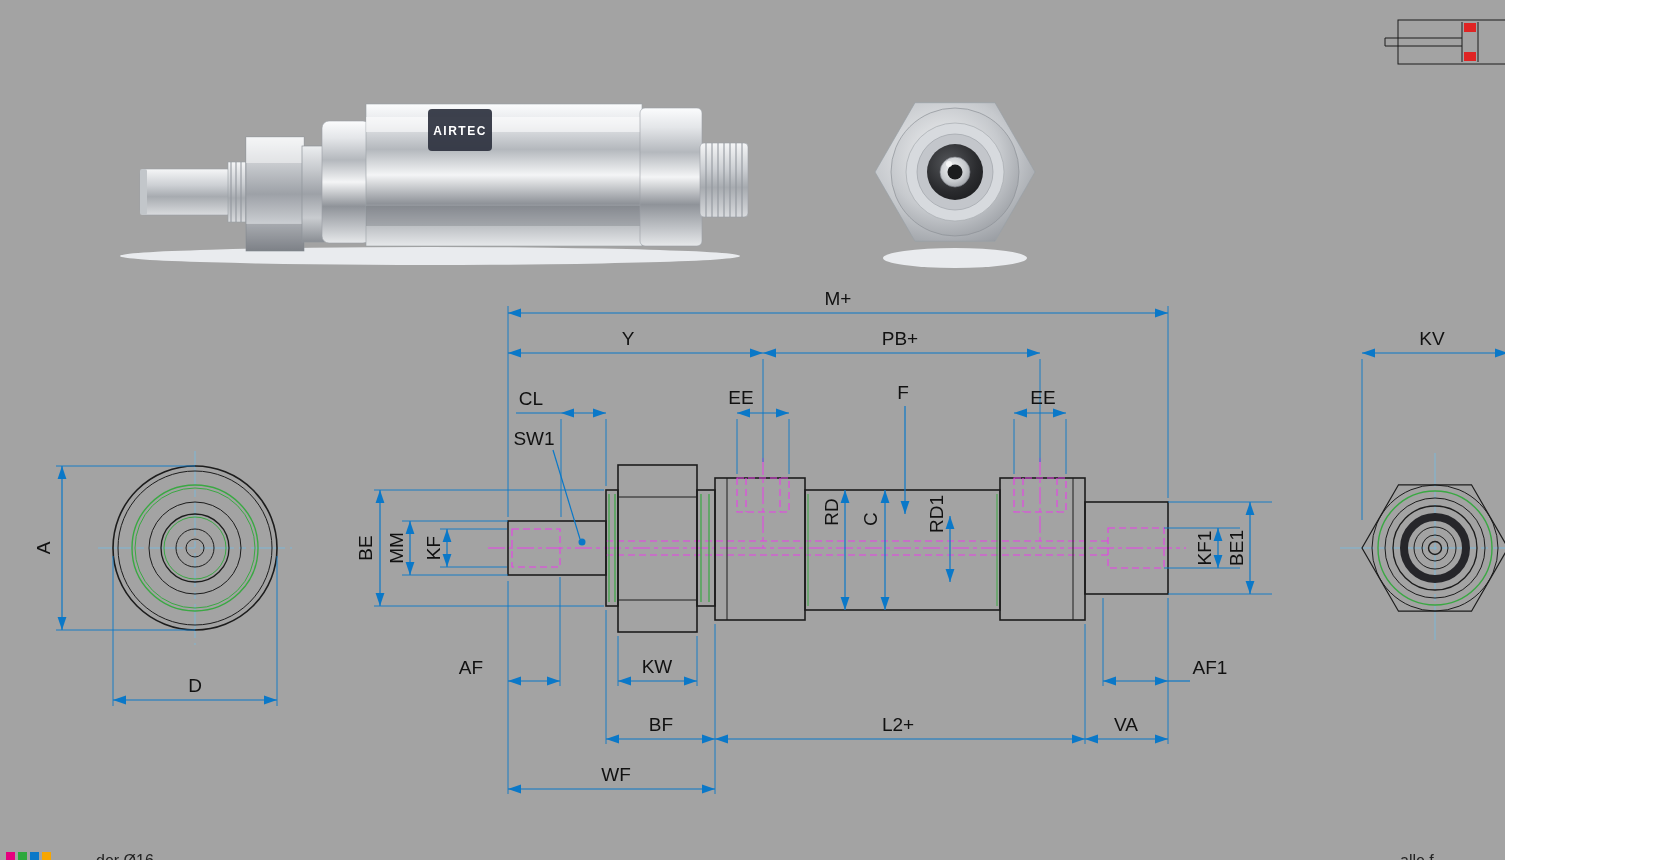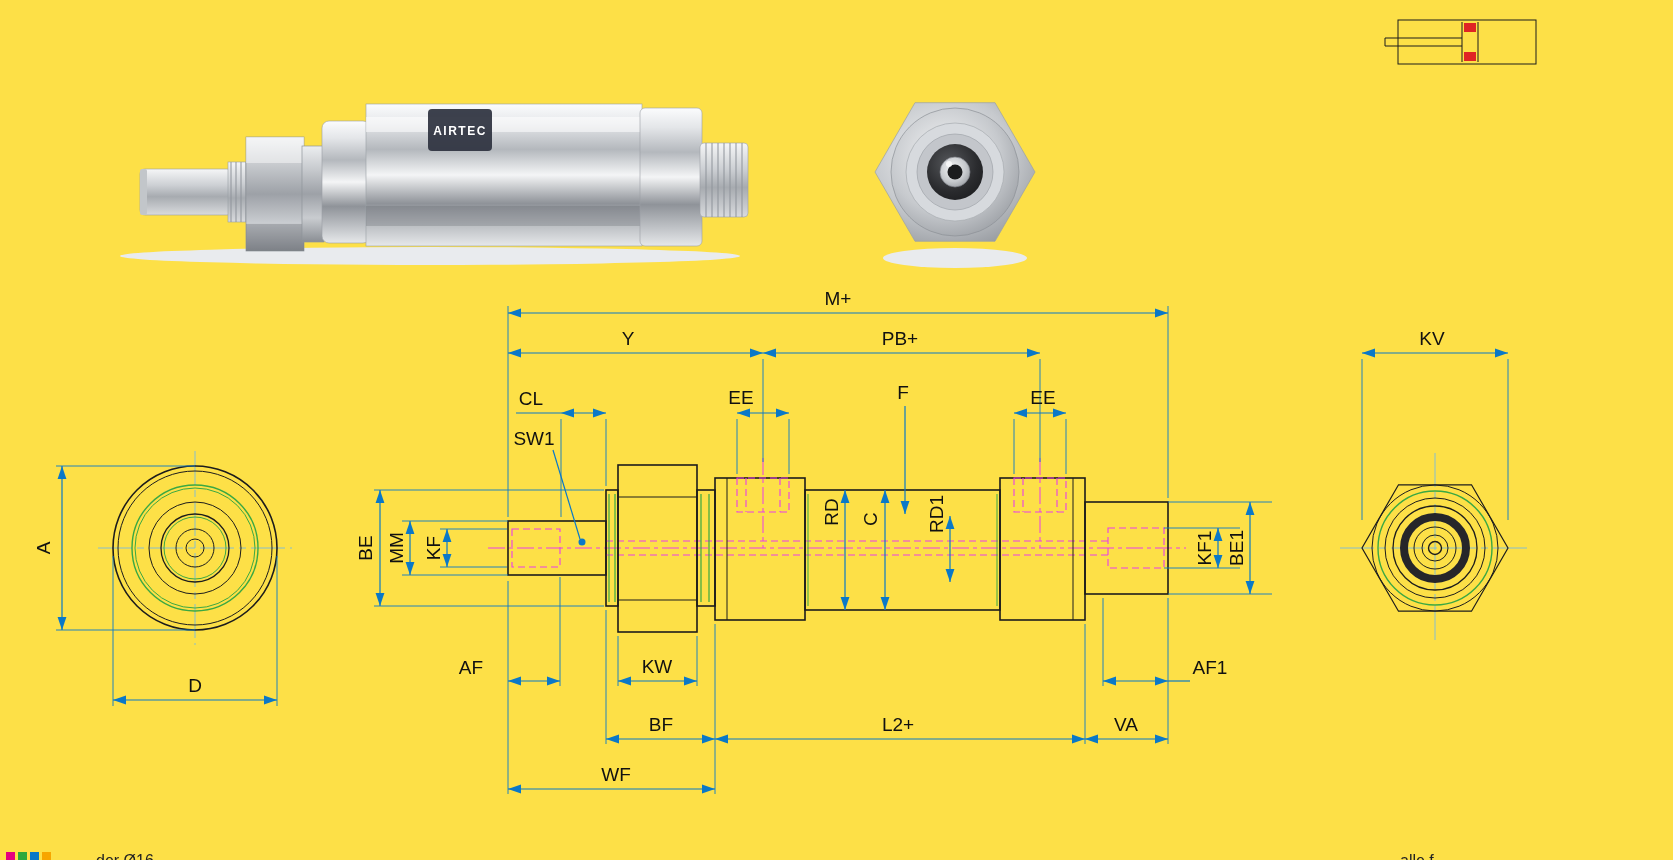--- a/index.html
+++ b/index.html
@@ -1,16 +1,16 @@
 <!DOCTYPE html>
 <html><head>
 <meta charset="utf-8">
 <style>
   html,body{margin:0;padding:0;background:#fff;}
-  .stage{position:relative;width:1673px;height:860px;background:#fde047;overflow:hidden;font-family:"Liberation Sans",sans-serif;}
+  .stage{position:relative;width:1505px;height:860px;background:#a3a3a3;overflow:hidden;font-family:"Liberation Sans",sans-serif;}
   svg{display:block;}
   .out{stroke:#1c1c1c;fill:none;stroke-width:1.6;}
   .thin{stroke:#1c1c1c;fill:none;stroke-width:1;}
   .dim{stroke:#0a78c8;fill:none;stroke-width:1.2;}
   .ext{stroke:#0a78c8;fill:none;stroke-width:0.9;}
   .axis{stroke:#79bade;fill:none;stroke-width:0.9;stroke-dasharray:34 5 7 5;}
   .mag{stroke:#e93ee9;fill:none;stroke-width:1.1;stroke-dasharray:7 4;}
   .magcl{stroke:#e93ee9;fill:none;stroke-width:1;stroke-dasharray:17 4 4 4;}
   .grn{stroke:#3aa843;fill:none;stroke-width:1.4;}
   .dimtxt{font:19px "Liberation Sans",sans-serif;fill:#111;}

